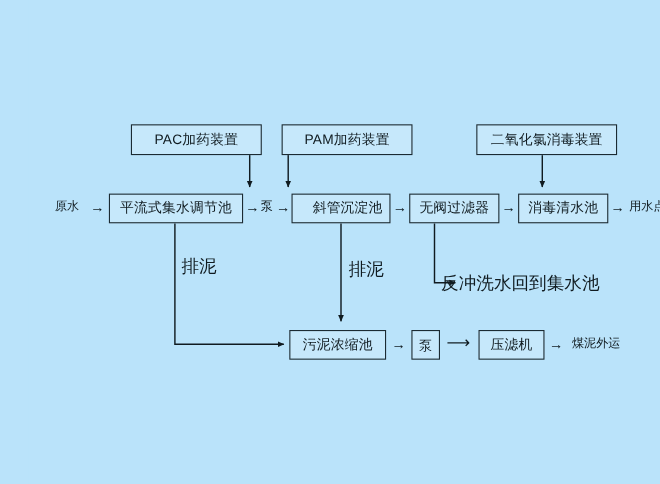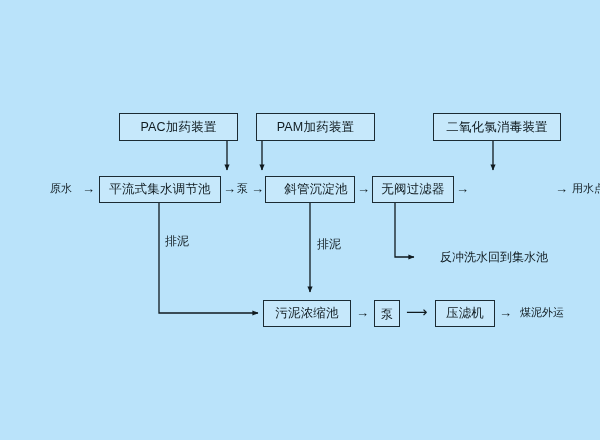--- a/index.html
+++ b/index.html
@@ -41,21 +41,21 @@
   }
   
   .label {
     position: absolute;
     color: #101b20;
     font-size: 11px;
     line-height: 1;
     white-space: nowrap;
   }
   .label.tag {
-    font-size: 12px;
+    font-size: 16px;
   }
   
   .arrow-h {
     position: absolute;
     color: #101b20;
     font-size: 13px;
     line-height: 1;
     white-space: nowrap;
   }
   .arrow-h.long {
@@ -138,37 +138,40 @@
   </div>
 
   <div class="node" style="left:346px; top:176px; width:82px; height:27px;">
     <span>无阀过滤器</span>
   </div>
 
   <div class="arrow-h" style="left:430px; top:182px;">
     <span>→</span>
   </div>
 
+  <div class="node" style="left:445px; top:176px; width:82px; height:27px;">
+    <span>消毒清水池</span>
+  </div>
 
   <div class="arrow-h" style="left:529px; top:182px;">
     <span>→</span>
   </div>
   <div class="label" style="left:546px; top:183px;">
     <span>用水点</span>
   </div>
 
   <div class="label tag" style="left:139px; top:235px;">
     <span>排泥</span>
   </div>
 
   <div class="label tag" style="left:291px; top:238px;">
     <span>排泥</span>
   </div>
 
-  <div class="label tag" style="left:414px; top:251px;">
+  <div class="label tag" style="left:375px; top:251px;">
     <span>反冲洗水回到集水池</span>
   </div>
 
   <div class="node" style="left:237px; top:300px; width:88px; height:27px;">
     <span>污泥浓缩池</span>
   </div>
 
   <div class="arrow-h" style="left:330px; top:306px;">
     <span>→</span>
   </div>

